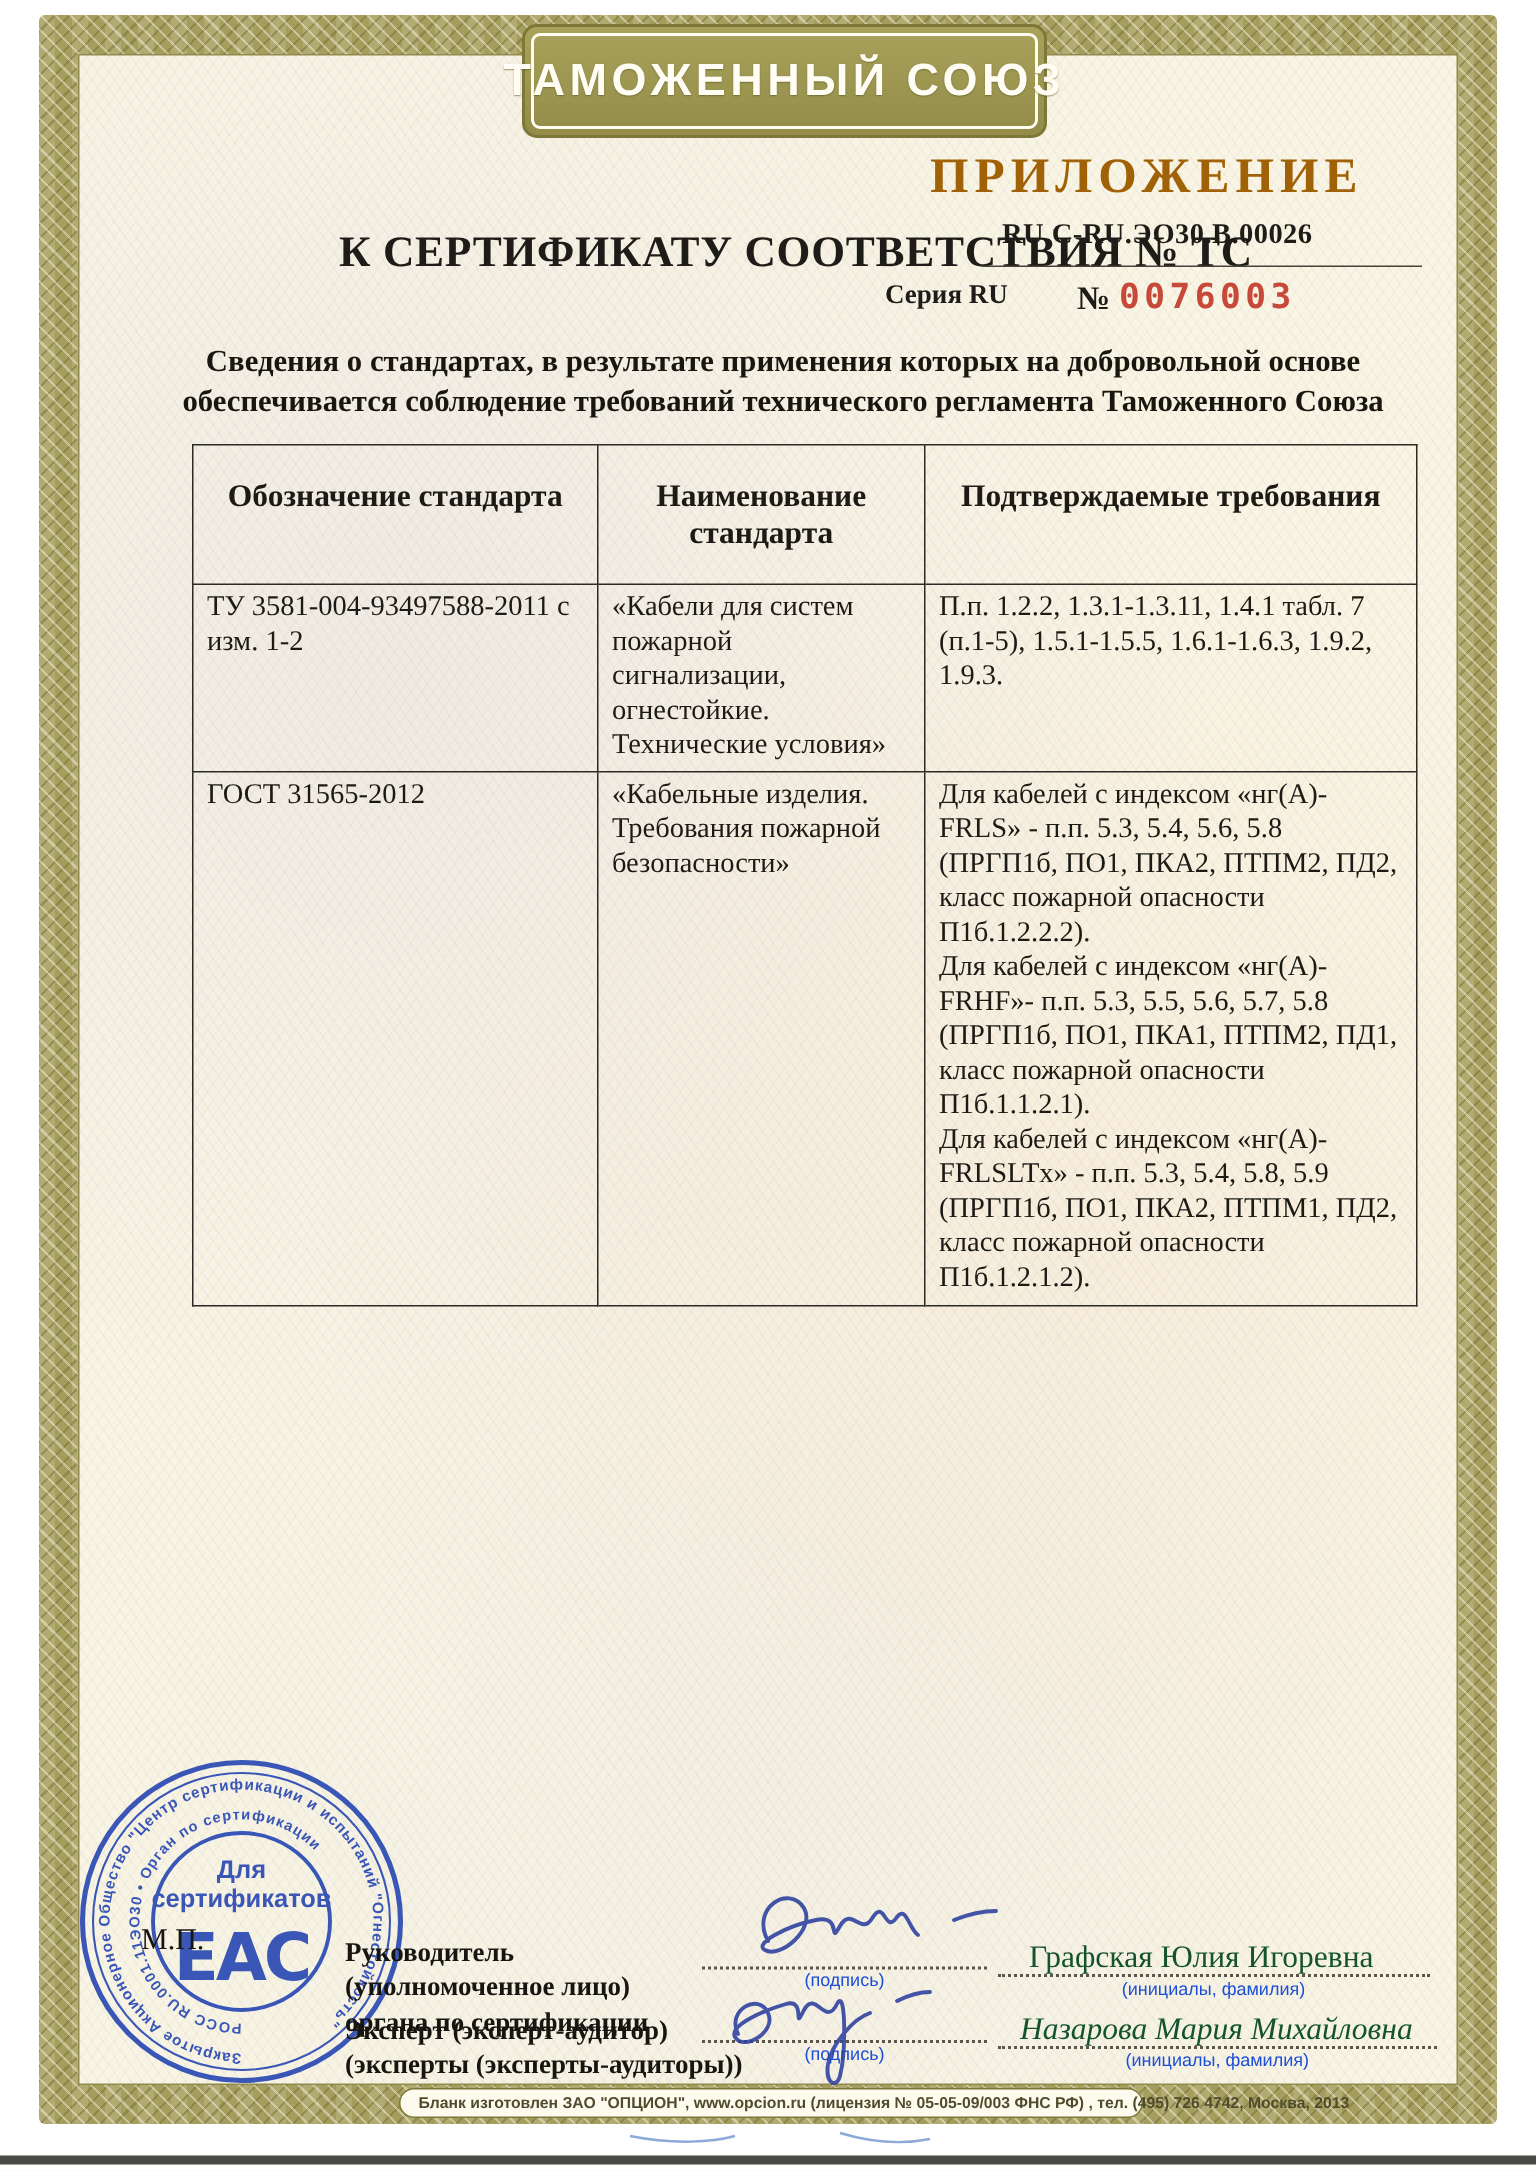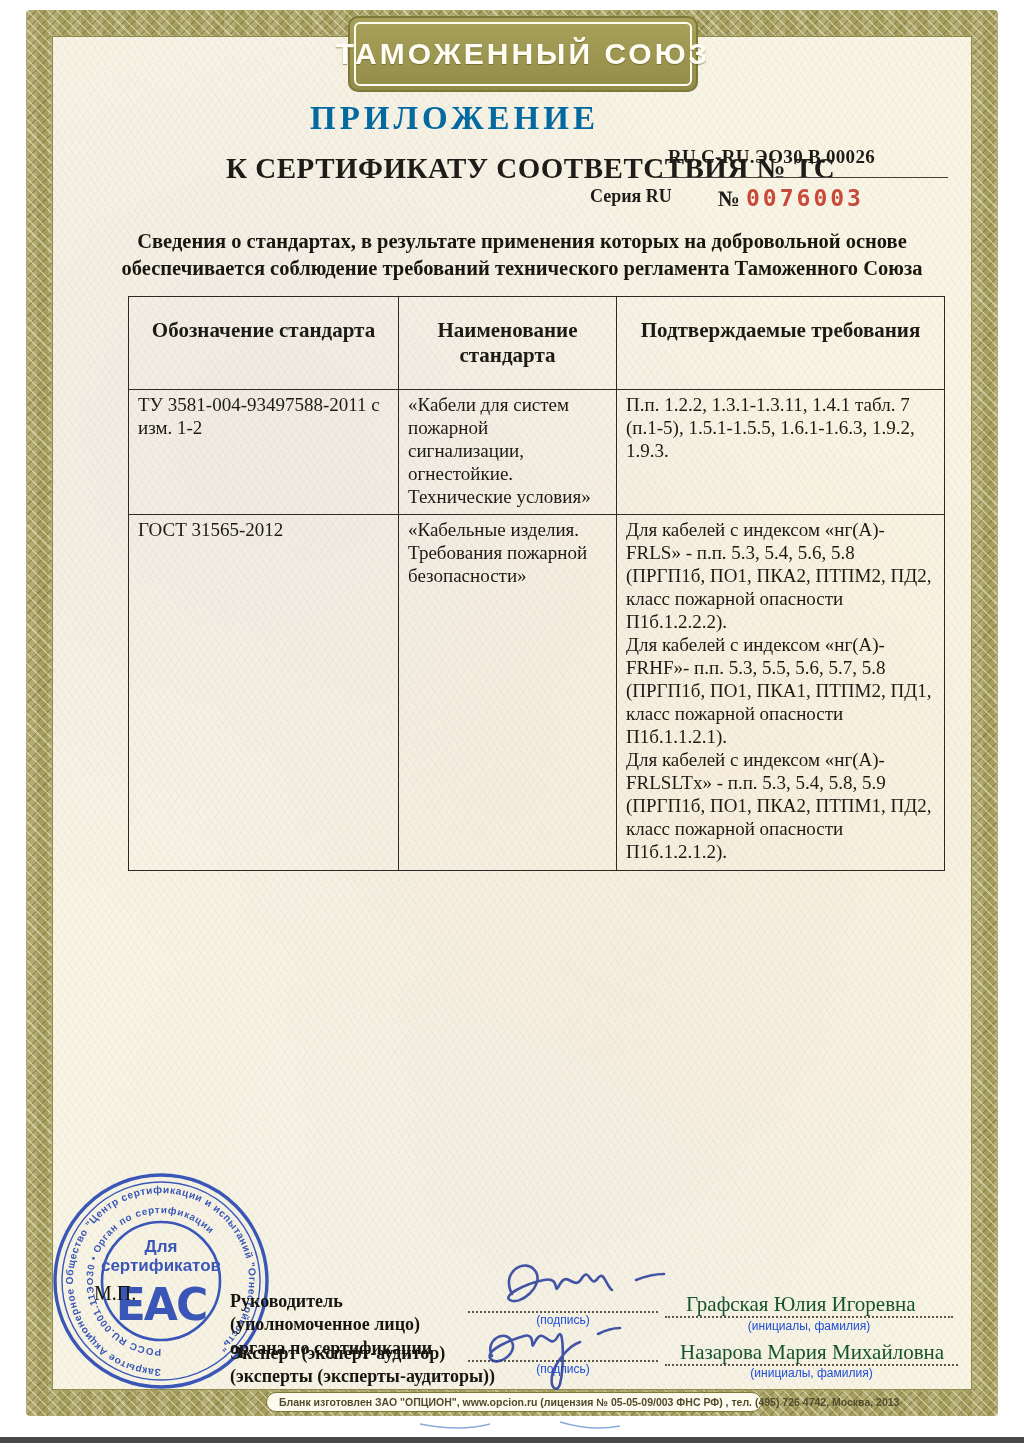--- a/index.html
+++ b/index.html
@@ -43,22 +43,22 @@
     border:2px solid #fffdf0;border-radius:6px;
     display:flex;align-items:center;justify-content:center;
   }
   .banner-text{
     font-family:"Liberation Sans","DejaVu Sans",sans-serif;
     font-weight:bold;font-size:30px;letter-spacing:3px;color:#fffdf4;
     text-shadow:0 1px 1px rgba(90,85,30,.6);white-space:nowrap;
   }
   
   .title{
-    left:0;top:100px;width:909px;text-align:center;
-    font-weight:bold;font-size:33px;letter-spacing:4px;color:#0369a1;
+    left:0;top:100px;width:909px;text-align:right;
+    font-weight:bold;font-size:33px;letter-spacing:4px;color:#a16207;
   }
   .subtitle-label{left:226px;top:152px;font-weight:bold;font-size:29px;letter-spacing:.5px;}
   .cert-number{left:668px;top:146px;font-weight:bold;font-size:19px;letter-spacing:.3px;}
   .cert-underline{left:655px;top:177px;width:293px;border-top:1.5px solid #44423a;}
   .series-label{left:590px;top:186px;font-size:18px;font-weight:600;}
   .num-sign{left:718px;top:186px;font-size:22px;font-weight:600;}
   .serial{
     left:746px;top:185px;
     font-family:"DejaVu Sans Mono",monospace;font-weight:bold;font-size:23px;
     letter-spacing:3px;
@@ -92,21 +92,21 @@
   .line-name1{left:665px;top:1316px;width:288px;}
   .line-sign2{left:468px;top:1360px;width:190px;}
   .line-name2{left:665px;top:1364px;width:293px;}
   .caption{font-family:"Liberation Sans","DejaVu Sans",sans-serif;font-size:12px;color:#1d4ed8;text-align:center;}
   .cap-sign1{left:468px;top:1313px;width:190px;}
   .cap-name1{left:665px;top:1319px;width:288px;}
   .cap-sign2{left:468px;top:1362px;width:190px;}
   .cap-name2{left:665px;top:1366px;width:293px;}
   .person{font-size:21px;color:#14532d;white-space:nowrap;}
   .name1{left:686px;top:1292px;}
-  .name2{left:680px;top:1340px;}
+  .name2{left:680px;top:1340px;font-style:italic;}
   .scribbles{left:440px;top:1228px;width:250px;height:172px;z-index:6;}
   
   .footer-pill{
     left:266px;top:1392px;width:496px;
     background:#fdfbee;border:1.5px solid #7d7738;border-radius:12px;
     padding:3px 12px;text-align:center;
     font-family:"Liberation Sans","DejaVu Sans",sans-serif;
     font-size:10.5px;font-weight:600;color:#4f4b2c;white-space:nowrap;
     box-sizing:border-box;z-index:4;
   }

